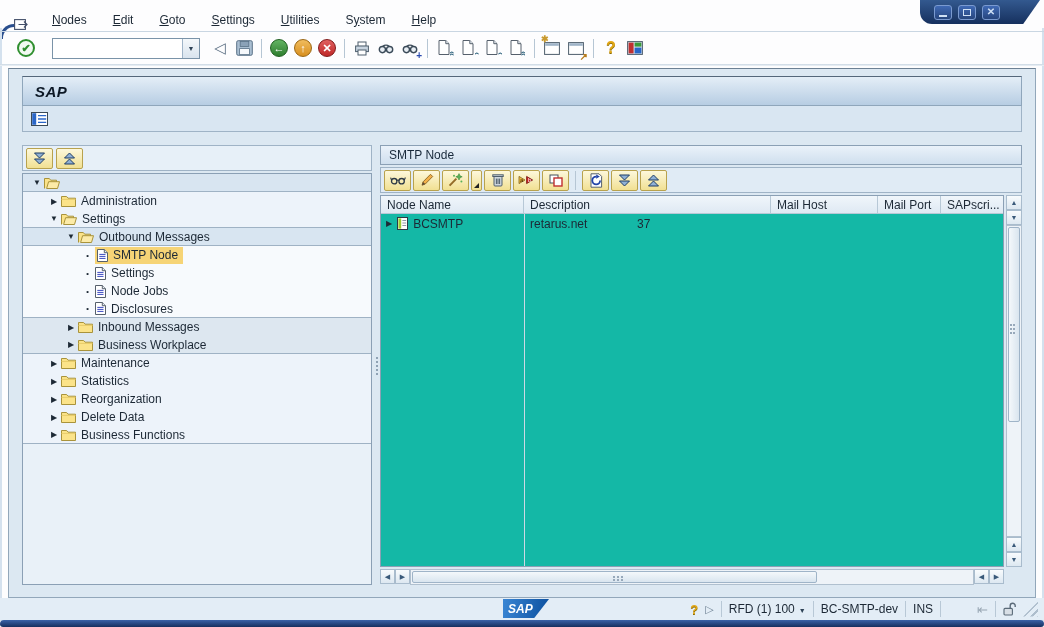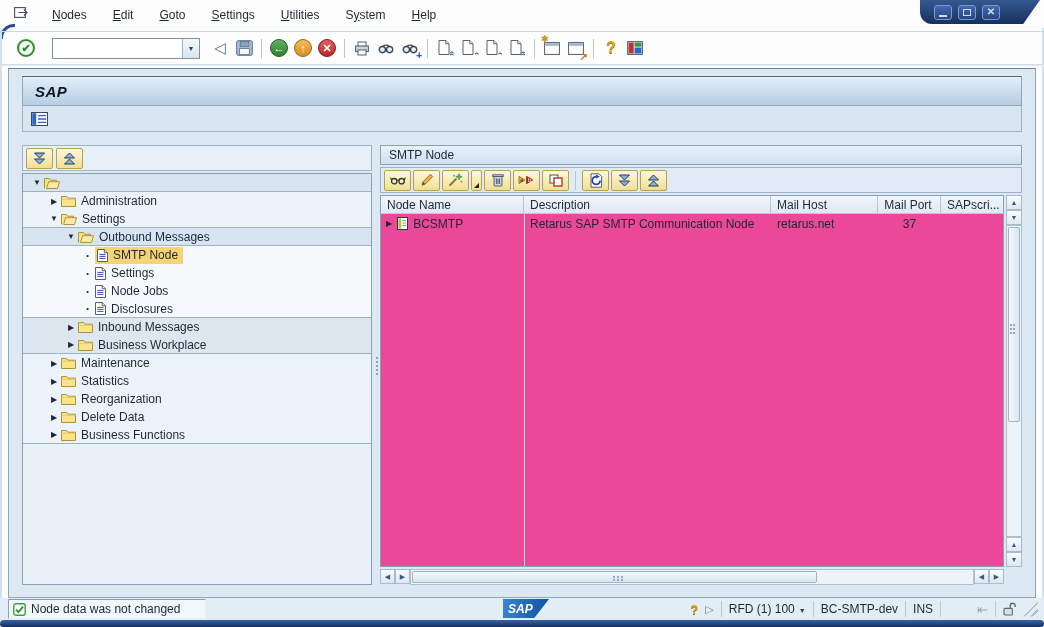--- a/index.html
+++ b/index.html
@@ -14,21 +14,21 @@
   .edge.l{left:0}.edge.r{right:0}
   .corner-tl{position:absolute;top:24px;left:0;width:15px;height:15px;border-left:3px solid #2a4f8e;border-top:3px solid #2a4f8e;border-top-left-radius:14px}
   .banner{position:absolute;top:0;left:920px;width:86px;height:24px;background:linear-gradient(#33598f,#16305e);border-bottom-left-radius:12px;display:flex;align-items:center;gap:6px;padding-left:14px;z-index:5}
   .banner-skew{position:absolute;top:0;left:988px;width:52px;height:24px;background:linear-gradient(#33598f,#16305e);transform:skewX(-35deg);transform-origin:top;z-index:4}
   .winbtn{width:18px;height:15px;border:1px solid #7a9ad0;border-radius:3px;background:linear-gradient(#3f69b4,#27467e);display:flex;align-items:center;justify-content:center;color:#cfe0f5}
   .winbtn .mn{width:8px;height:2px;background:#cfe0f5;margin-top:7px}
   .winbtn .mx{width:8px;height:7px;border:1.5px solid #cfe0f5}
   .winbtn .cl{font-size:10px;font-weight:bold;line-height:1}
 
   
-  .menubar{position:absolute;top:5px;left:14px;height:25px;display:flex;align-items:flex-start;z-index:2}
+  .menubar{position:absolute;top:5px;left:14px;height:25px;display:flex;align-items:flex-end;z-index:2}
   .menu-item{padding:3px 13px;cursor:default}
   .menu-line{position:absolute;top:31px;left:0;right:0;height:1px;background:#c9d6e2}
 
   
   .maintoolbar{position:absolute;top:33px;left:14px;right:14px;height:30px;display:flex;align-items:center}
   .tb-line{position:absolute;top:64px;left:0;right:0;height:2px;background:linear-gradient(#c9d6e2,#eef3f8)}
   .tbtn{min-width:24px;height:24px;display:flex;align-items:center;justify-content:center}
   .tsep{width:1px;height:19px;background:#b6c6d4;margin:0 5px}
   .ic-check{width:18px;height:18px;border:2px solid #2f8f2f;border-radius:50%;background:#f2faf2;color:#2f8f2f;font-weight:bold;font-size:11px;display:flex;align-items:center;justify-content:center}
   .cmdwrap{display:flex;margin-left:14px;margin-right:8px;border:1px solid #7a93a8;background:#fff;height:21px;width:148px}
@@ -64,24 +64,24 @@
   .selwrap .tlabel{margin-left:5px}
   .ic-tree{flex:0 0 auto}
   .splitter{position:absolute;left:364px;top:76px;width:8px;bottom:12px;display:flex;align-items:center;justify-content:center}
   .dots-v{width:2px;height:2px;background:#8fa2b4;box-shadow:0 4px 0 #8fa2b4,0 8px 0 #8fa2b4,0 12px 0 #8fa2b4,0 16px 0 #8fa2b4;margin-bottom:14px}
 
   
   .rpanel{position:absolute;left:371px;right:13px;top:76px;bottom:12px;display:flex;flex-direction:column}
   .rtitle{height:20px;background:linear-gradient(#eaf2fa,#cfdfee);border:1px solid #8ba0b5;display:flex;align-items:center;padding-left:8px;color:#18293a}
   .rtoolbar{margin-top:2px;height:26px;background:#e0ebf5;border:1px solid #9fb3c6;display:flex;align-items:center;gap:2px;padding-left:3px}
   .rbody{flex:1;display:flex;margin-top:2px;min-height:0}
-  .tablearea{flex:1;border:1px solid #8ba0b5;background:#ec4899;position:relative;overflow:hidden}
+  .tablearea{flex:1;border:1px solid #8ba0b5;background:#14b8a6;position:relative;overflow:hidden}
   .thead{display:flex;height:18px;background:linear-gradient(#f0f6fb,#dfe9f3);border-bottom:1px solid #b7c8d6}
   .th{padding:2px 6px;border-right:1px solid #b7c8d6;overflow:hidden;white-space:nowrap}
-  .c0{width:143px}.c1{width:247px}.c2{width:107px}.c3{width:63px;text-align:center;padding-right:8px}.c4{flex:1;border-right:none}
+  .c0{width:143px}.c1{width:247px}.c2{width:107px}.c3{width:63px;text-align:left;padding-right:8px}.c4{flex:1;border-right:none}
   .drow{display:flex;height:19px;align-items:center}
   .td{padding:0 6px;overflow:hidden;white-space:nowrap}
   .td.first{display:flex;align-items:center;gap:5px;padding-left:5px}
   .colline{position:absolute;left:143px;top:18px;bottom:0;width:1px;background:#cdd9e4}
   .sb-v{width:16px;margin-left:2px;display:flex;flex-direction:column}
   .sb-h{height:16px;margin-top:2px;display:flex;width:calc(100% - 18px)}
   .sbtn{flex:0 0 15px;height:15px;width:15px;background:linear-gradient(#f8fbfd,#dde8f1);border:1px solid #a9bccd;display:flex;align-items:center;justify-content:center;font-size:7px;color:#3a5a7a}
   .sb-v .sbtn{width:100%}
   .strack{flex:1;position:relative;background:#eef3f8;border:1px solid #b0c0cf}
   .sthumb-v{position:absolute;left:1px;right:1px;top:1px;height:63%;background:linear-gradient(90deg,#f4f8fb,#d9e5ef);border:1px solid #9fb4c8;border-radius:2px;display:flex;align-items:center;justify-content:center}
@@ -550,21 +550,20 @@
           <div class="th c4">SAPscri...</div>
         </div>
         <div class="drow">
           <div class="td c0 first">
             <span style="font-size:8px;color:#1d2935">▶</span>
             <svg width="11" height="13">
                 <use href="#sym-node"></use>
               </svg>
             <span>BCSMTP</span>
           </div>
-          <div class="td c1">Retarus SAP SMTP Communication Node</div>
           <div class="td c2">retarus.net</div>
           <div class="td c3">37</div>
           <div class="td c4"></div>
         </div>
         <div class="colline"></div>
       </div>
 
       <div class="sb-v">
         <div class="sbtn">
             <span>▲</span>
@@ -602,26 +601,20 @@
           <span>◀</span>
         </div>
       <div class="sbtn">
           <span>▶</span>
         </div>
     </div>
   </div>
 </div>
 
 <div class="statusbar">
-  <div class="msgbox">
-    <svg width="13" height="13">
-        <use href="#sym-checkbox"></use>
-      </svg>
-    <span>Node data was not changed</span>
-  </div>
   <div class="saplogo">
       <span>SAP</span>
     </div>
   <div class="sright">
     <span class="ic-help-s">?</span>
     <span class="glyph-play">▷</span>
     <span class="ssep"></span>
     <span><span>RFD (1) 100</span><span class="dd-small">▼</span></span>
     <span class="ssep"></span>
     <span>BC-SMTP-dev</span>

